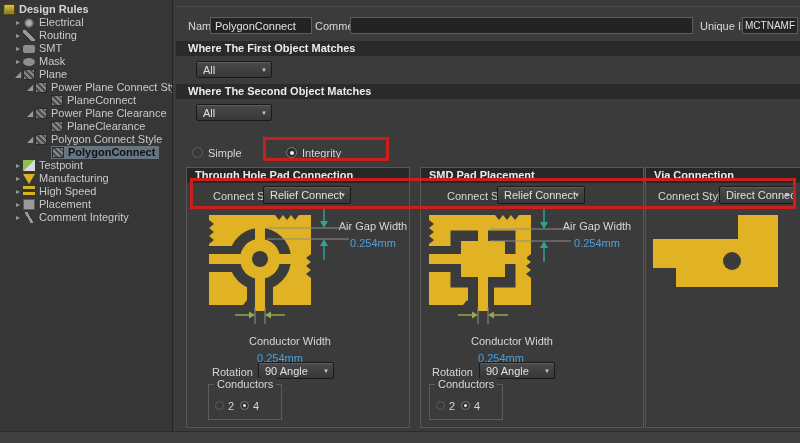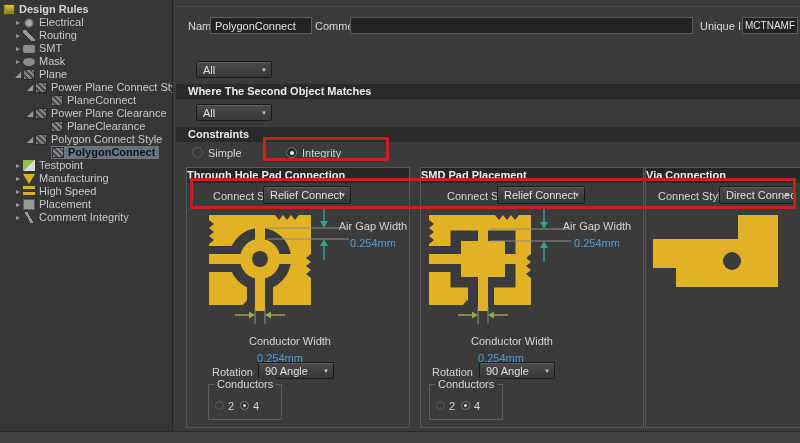--- a/index.html
+++ b/index.html
@@ -45,21 +45,21 @@
   .dd .dd-arrow{position:absolute;right:4px;top:1px;font-size:6px;line-height:15px;color:#c8c8c8}
   .radio{position:absolute;width:11px;height:11px;border-radius:50%;background:#2c2c2c;border:1px solid #7c7c7c;display:inline-block}
   .radio.dim{border-color:#5e5e5e;background:#3a3a3a}
   .radio.on::after{content:"";position:absolute;left:2.5px;top:2.5px;width:4px;height:4px;border-radius:50%;background:#f2f2f2}
   .radio.sm{width:9px;height:9px}
   .radio.sm.on::after{left:2px;top:2px;width:3px;height:3px}
   .redbox{position:absolute;border:3px solid var(--highlight-red);z-index:10;pointer-events:none}
 
   
   .col{position:absolute;top:167px;width:224px;height:261px;border:1px solid #585858;background:var(--panel)}
-  .coltitle{height:15px;background:#272727;color:#ebebeb;font-weight:bold;line-height:15px;padding-left:0}
+  .coltitle{height:15px;background:#272727;color:#ebebeb;font-weight:bold;line-height:15px;padding-left:8px}
   .diag{position:absolute;left:0;top:0;width:224px;height:261px;pointer-events:none;z-index:1}
   .cu{fill:var(--copper)} .pbg{fill:var(--panel)}
   .ringbg{fill:none;stroke:var(--panel);stroke-width:11}
   .dim{stroke:#8d8d8d;stroke-width:1;fill:none}
   .teal{stroke:var(--dim-teal);stroke-width:1.5;fill:none} .tealf{fill:var(--dim-teal)}
   .green{stroke:var(--dim-green);stroke-width:1.5;fill:none} .greenf{fill:var(--dim-green)}
   .condbox{position:absolute;width:74px;height:36px;border:1px solid #5d5d5d;z-index:2}
   .condbox .legend{position:absolute;left:5px;top:-7px;background:var(--panel);padding:0 3px;color:#d6d6d6;line-height:13px}
   .rlabel{position:absolute;color:#d6d6d6;line-height:14px}
 
@@ -159,31 +159,31 @@
 
   <div id="topseam"></div>
 
   <span class="lbl" style="left:188px;top:19px">Name</span>
   <input class="field" style="left: 210px; top: 17px; width: 102px;" value="PolygonConnect">
   <span class="lbl" style="left:315px;top:19px">Comment</span>
   <input class="field" style="left: 350px; top: 17px; width: 343px;" value="">
   <span class="lbl" style="left:700px;top:19px">Unique ID</span>
   <input class="field" style="left: 742px; top: 17px; width: 56px; font-size: 10px; padding: 0px 2px;" value="MCTNAMFK">
 
+  <div class="secbar" style="top:41px">Where The First Object Matches</div>
   <div class="dd" style="left:196px;top:61px;width:76px;height:17px">
     <span>All</span>
     <span class="dd-arrow">▼</span>
   </div>
   <div class="secbar" style="top:84px">Where The Second Object Matches</div>
   <div class="dd" style="left:196px;top:104px;width:76px;height:17px">
     <span>All</span>
     <span class="dd-arrow">▼</span>
   </div>
 
-  <div class="secbar" style="top:127px">Constraints</div>
   <span class="radio dim" style="left:192px;top:147px"></span>
   <span class="lbl" style="left:208px;top:146px">Simple</span>
   <span class="radio on" style="left:286px;top:147px"></span>
   <span class="lbl" style="left:302px;top:146px">Integrity</span>
   <div class="redbox" style="left:263px;top:137px;width:126px;height:24px"></div>
 
   <div class="col" style="left:186px">
     <div class="coltitle">Through Hole Pad Connection</div>
     <svg class="diag" viewBox="0 0 224 261">
       <rect class="cu" x="22" y="47" width="102" height="90"></rect>

